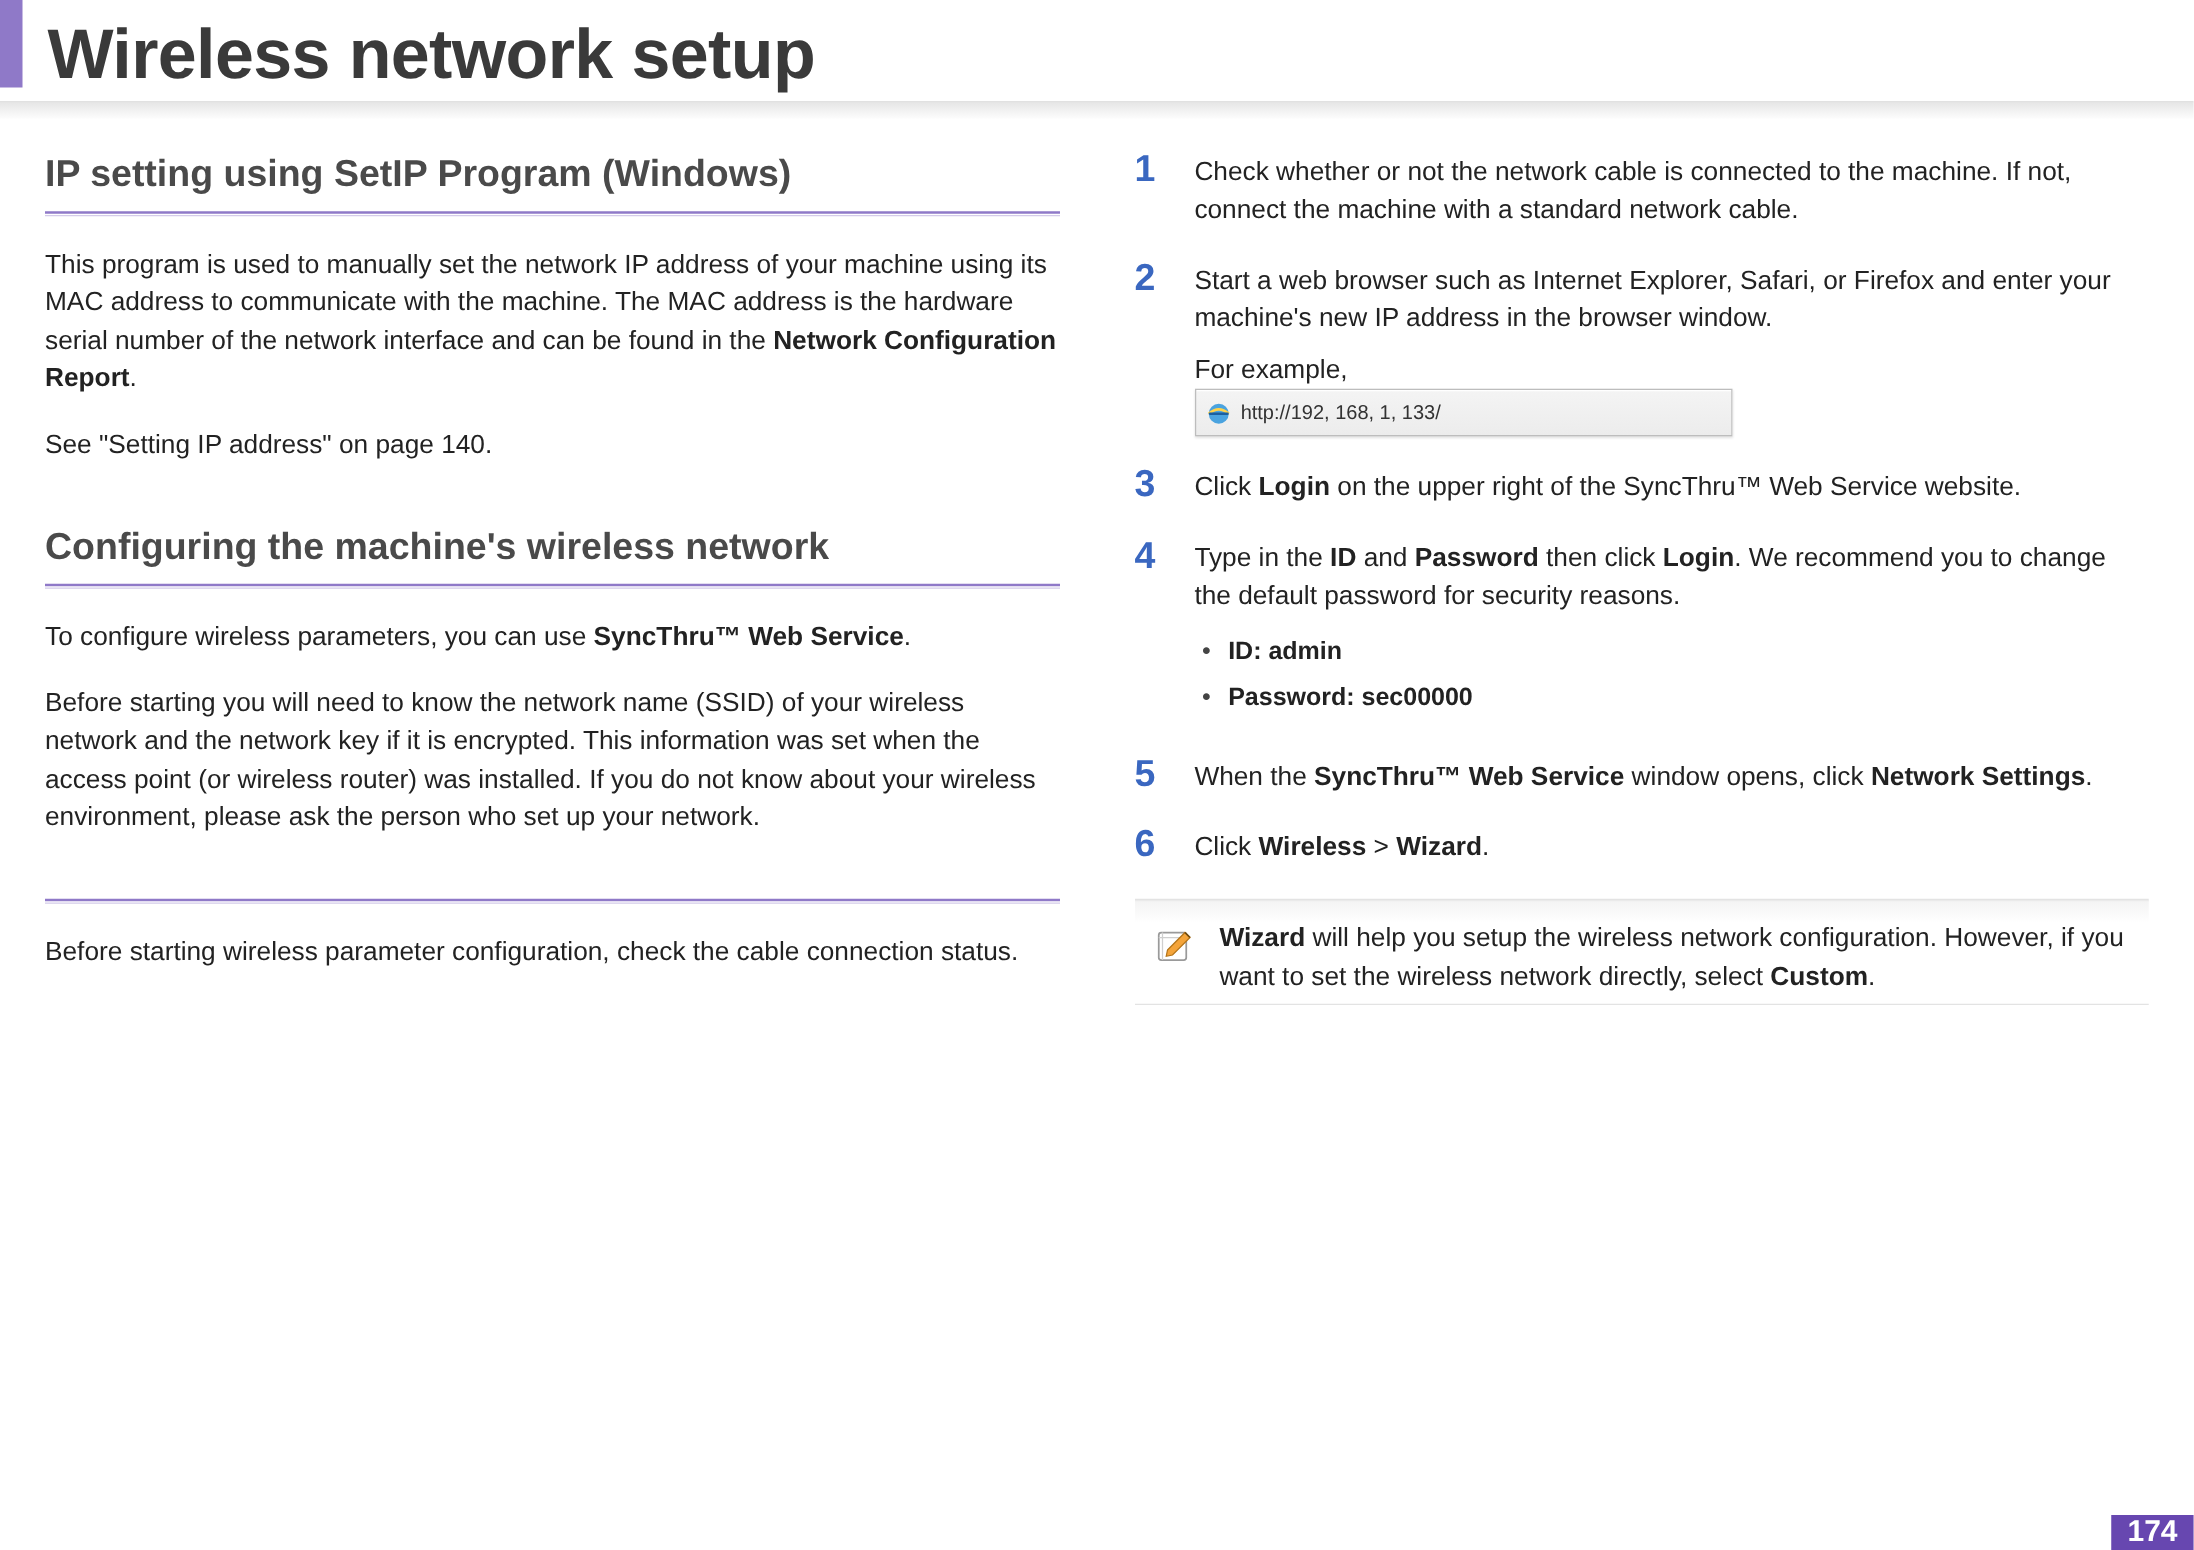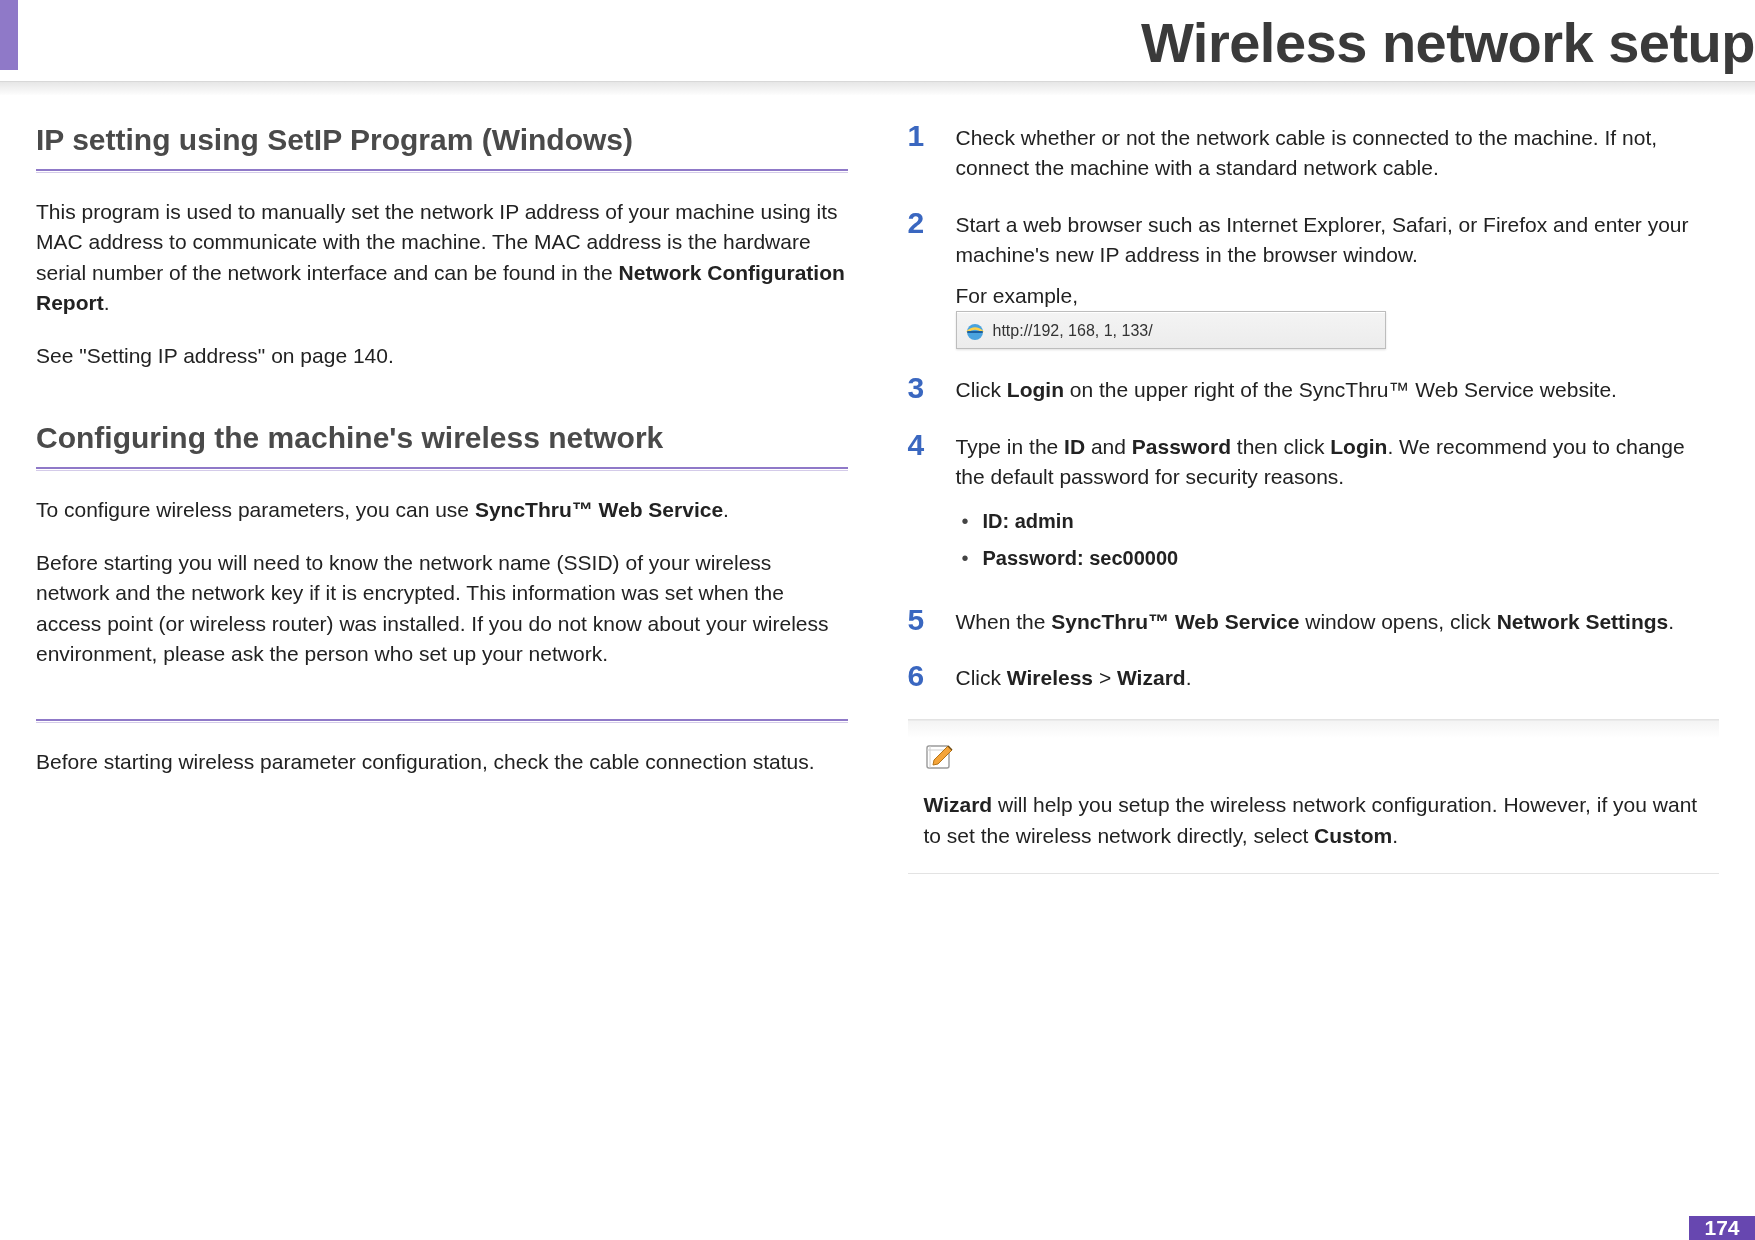--- a/index.html
+++ b/index.html
@@ -7,21 +7,20 @@
     font-family: "Segoe UI", "Myriad Pro", Arial, sans-serif;
     width: 1755px;
     height: 1240px;
     background: #fff;
     color: #222;
     position: relative;
   }
   .page-title-bar {
     padding: 10px 0 0 38px;
     position: relative;
-    text-align: right;
   }
   .page-title-bar .accent {
     position: absolute;
     left: 0;
     top: 0;
     width: 18px;
     height: 70px;
     background: #8f79c8;
   }
   .page-title {
@@ -113,25 +112,24 @@
   .addr-text {
     font-family: Tahoma, Arial, sans-serif;
     font-size: 16px;
     color: #333;
   }
   .note-box {
     margin-top: 10px;
     background: linear-gradient(#f3f3f3,#fff 18px);
     border-top: 1px solid #e3e3e3;
     border-bottom: 1px solid #e3e3e3;
-    padding: 16px 16px 22px 16px;
+    padding: 16px 16px 6px 16px;
     display: flex;
     gap: 18px;
     box-shadow: 0 1px 0 #eaeaea inset;
-    flex-direction: column;
   }
   .note-icon {
     width: 34px; height: 34px;
     flex-shrink: 0;
     margin-top: 2px;
   }
   .note-text {
     font-size: 21px;
     line-height: 1.45;
   }
@@ -146,21 +144,21 @@
     font-size: 20px;
     font-weight: 700;
     color: #6747b0;
     display: flex;
     align-items: center;
     padding-right: 18px;
   }
   .footer-page {
     background: #6747b0;
     color: #fff;
-    font-size: 21px;
+    font-size: 24px;
     font-weight: 700;
     width: 66px;
     display: flex;
     align-items: center;
     justify-content: center;
   }
 </style>
 </head>
 <body>
 

